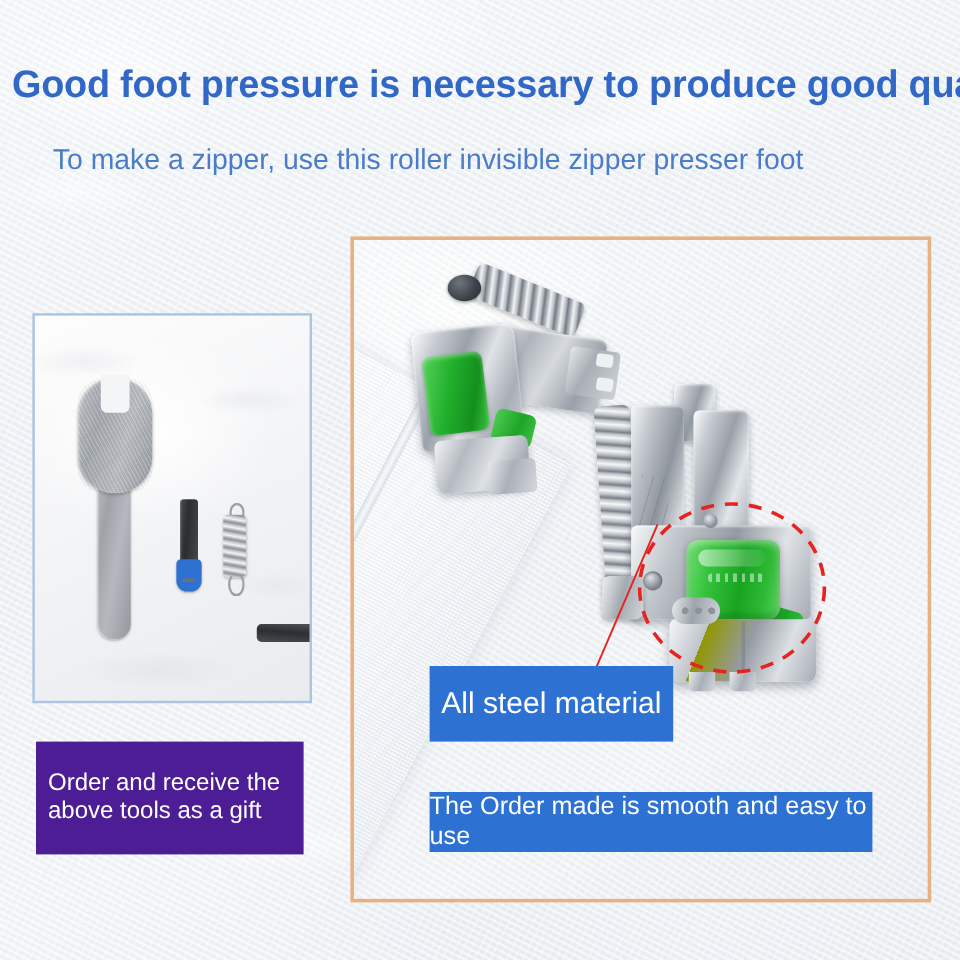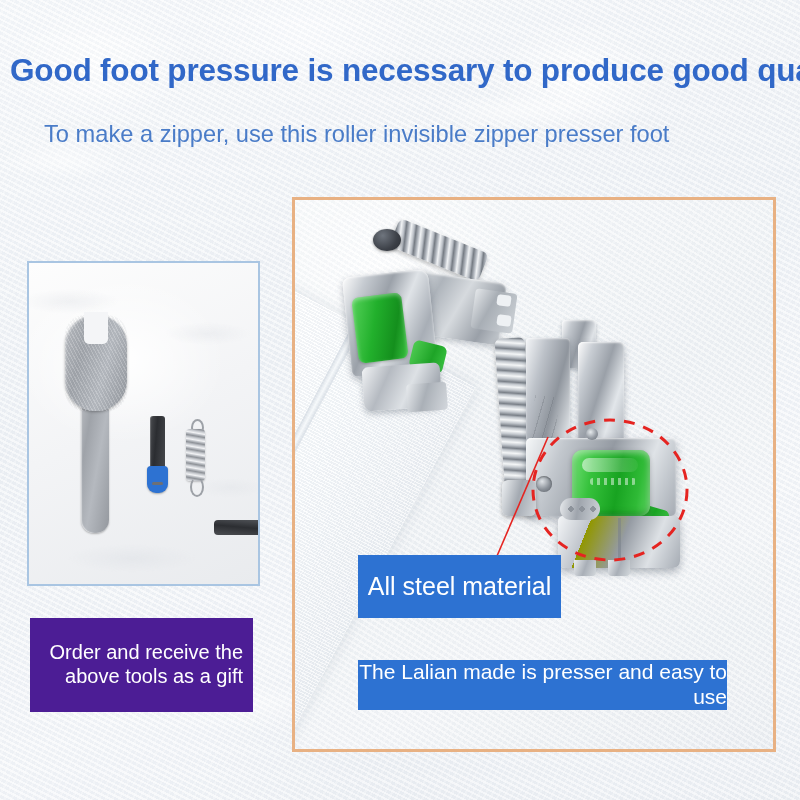--- a/index.html
+++ b/index.html
@@ -321,21 +321,21 @@
     transform:rotate(16deg);
     background:linear-gradient(100deg,#4fcb54 0%,#1aa624 58%,#3cc444 100%);
   }
 
   
   .annot-svg{position:absolute;left:0;top:0;width:800px;height:800px;pointer-events:none;}
 
   
   .cap{
     position:absolute;background:#2d72d2;color:#ffffff;
-    display:flex;align-items:center;justify-content:center;text-align:right;
+    display:flex;align-items:center;justify-content:center;text-align:left;
     line-height:1.18;box-sizing:border-box;
   }
   .cap-gift{left:30px;top:618px;width:223px;height:94px;font-size:20px;padding:0 10px;}
   .cap-steel{left:358px;top:555px;width:203px;height:63px;font-size:25px;}
   .cap-lalian{left:358px;top:660px;width:369px;height:50px;font-size:21px;}
 </style>
 </head>
 <body>
 
 <div class="page">
@@ -426,15 +426,15 @@
 
   <svg class="annot-svg" viewBox="0 0 800 800">
     <ellipse cx="610" cy="490" rx="77" ry="70" fill="none" stroke="#e52421" stroke-width="3" stroke-dasharray="11 9"></ellipse>
     <line x1="548" y1="437" x2="497" y2="556" stroke="#e52421" stroke-width="1.6"></line>
   </svg>
 
   <div class="cap cap-gift" style="background: #4c1d95;">Order and receive the above tools as a gift</div>
 
   <div class="cap cap-steel" style="background: rgb(45, 114, 210);">All steel material</div>
 
-  <div class="cap cap-lalian" style="background: rgb(45, 114, 210);">The Lalian made is presser and easy to use</div>
+  <div class="cap cap-lalian" style="background: rgb(45, 114, 210);">The Order made is smooth and easy to use</div>
 
 </div>
 
 </body></html>

